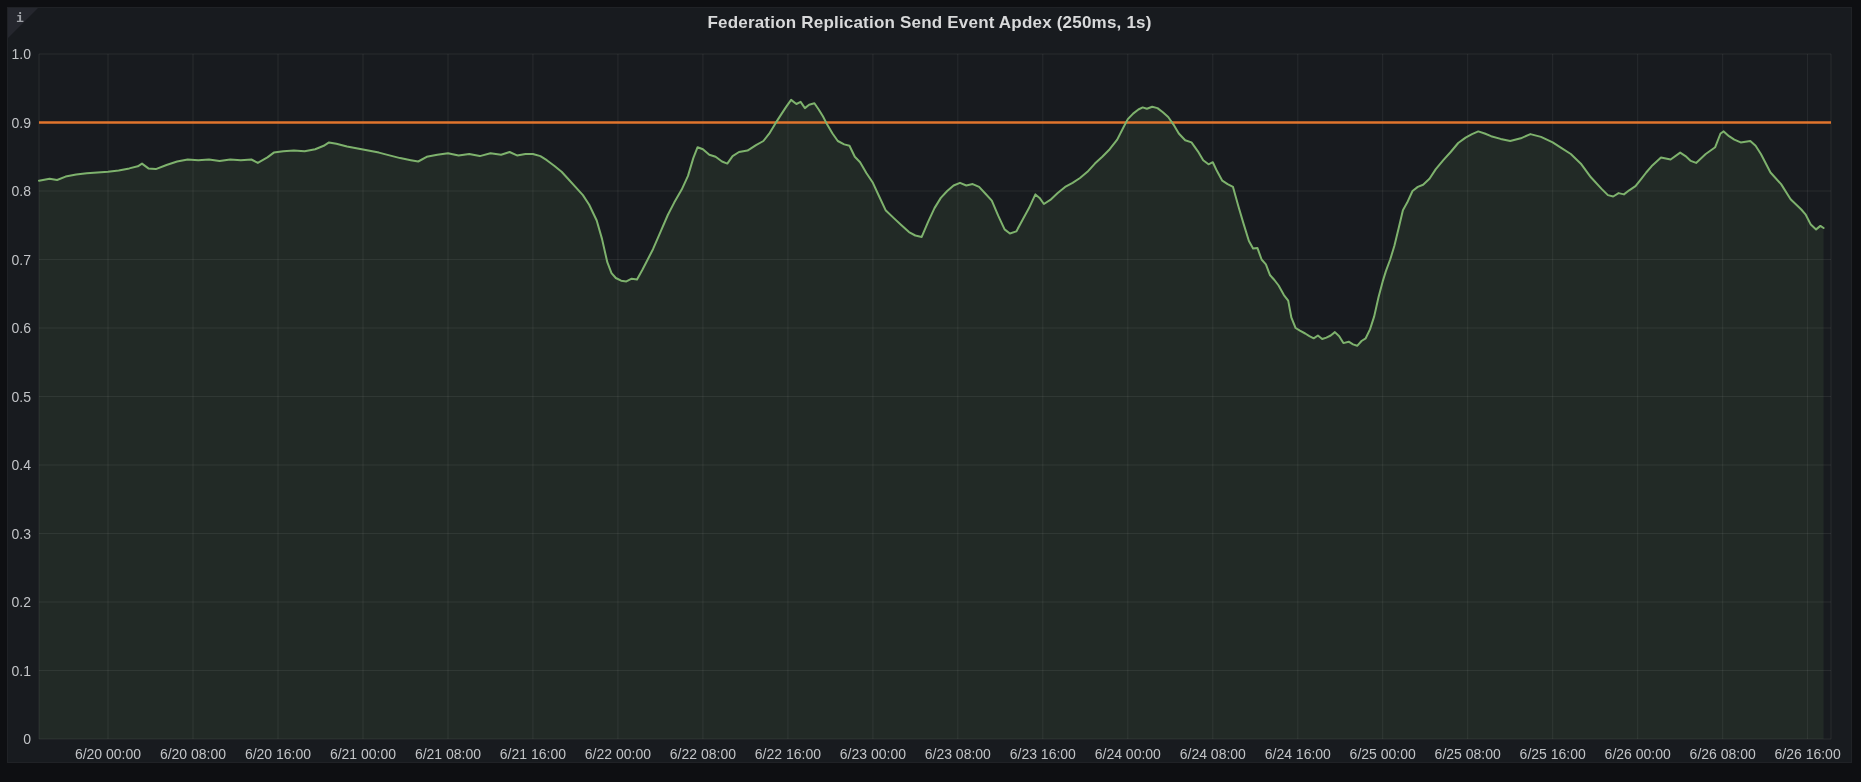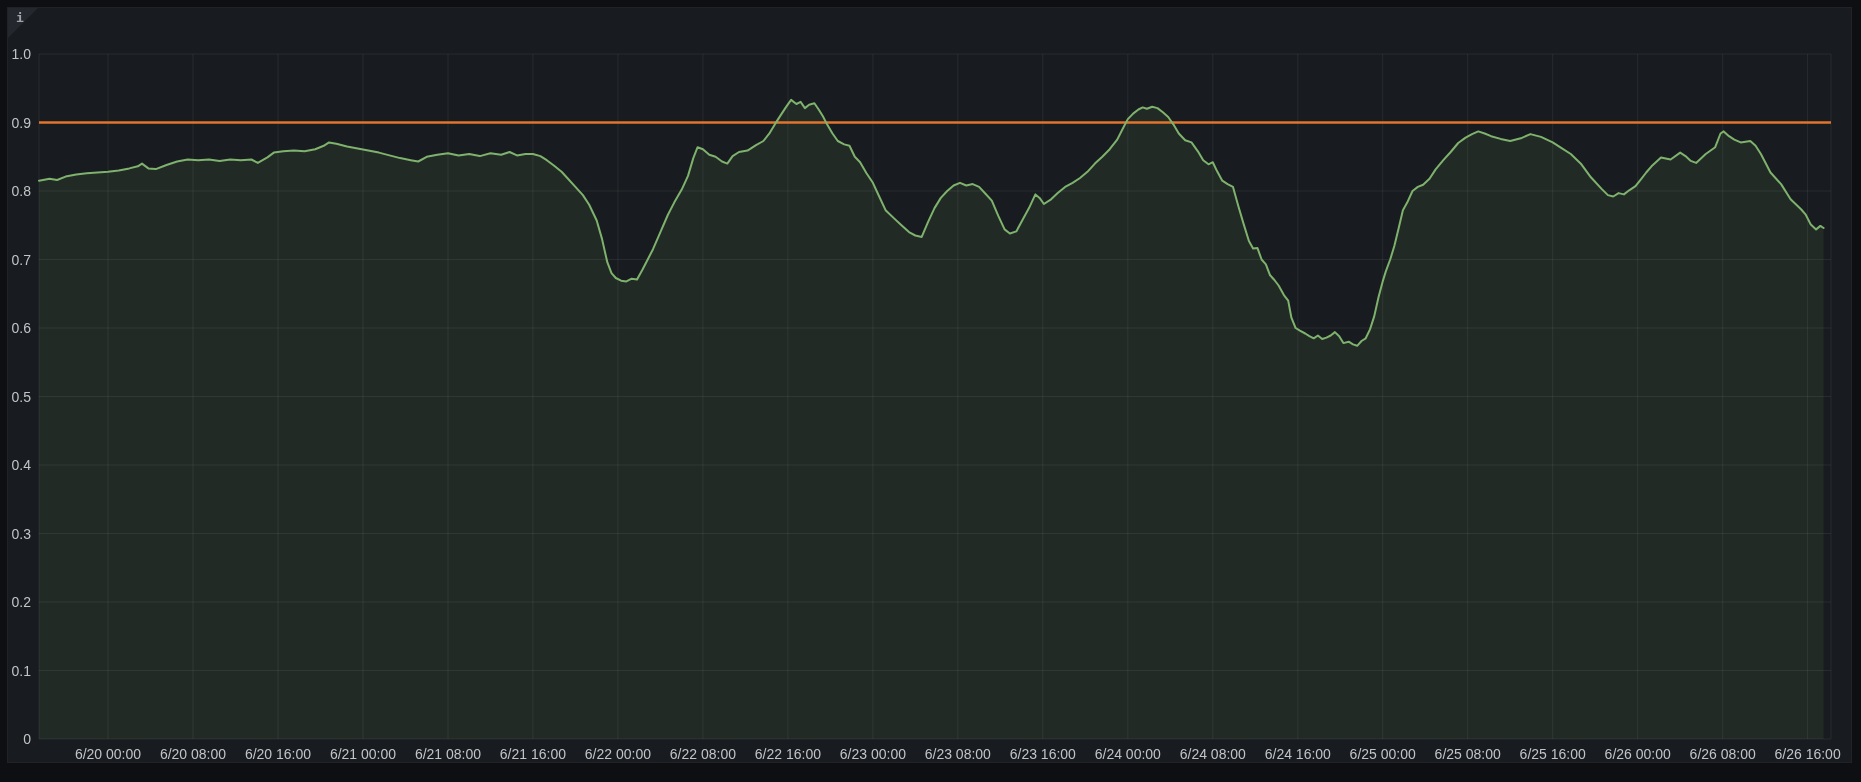--- a/index.html
+++ b/index.html
@@ -17,20 +17,23 @@
   #chart-svg{position:absolute;left:0;top:0;}
   text{font-family:"Liberation Sans",sans-serif;}
 </style>
 </head>
 <body>
 
 <div id="screen">
   <div id="panel">
     <div id="info-corner"></div>
     <span id="info-corner-letter">i</span>
+    <div id="panel-header">
+      <span id="panel-title">Federation Replication Send Event Apdex (250ms, 1s)</span>
+    </div>
     <svg id="chart-svg" width="1845" height="754" viewBox="0 0 1845 754">
         <line x1="31" y1="731.0" x2="1823" y2="731.0" stroke="rgba(255,255,255,0.07)" stroke-width="1"></line>
         <text x="23" y="736.0" text-anchor="end" font-size="14" fill="#c2c4c7">0</text>
         <line x1="31" y1="662.5" x2="1823" y2="662.5" stroke="rgba(255,255,255,0.07)" stroke-width="1"></line>
         <text x="23" y="667.5" text-anchor="end" font-size="14" fill="#c2c4c7">0.1</text>
         <line x1="31" y1="594.0" x2="1823" y2="594.0" stroke="rgba(255,255,255,0.07)" stroke-width="1"></line>
         <text x="23" y="599.0" text-anchor="end" font-size="14" fill="#c2c4c7">0.2</text>
         <line x1="31" y1="525.5" x2="1823" y2="525.5" stroke="rgba(255,255,255,0.07)" stroke-width="1"></line>
         <text x="23" y="530.5" text-anchor="end" font-size="14" fill="#c2c4c7">0.3</text>
         <line x1="31" y1="457.0" x2="1823" y2="457.0" stroke="rgba(255,255,255,0.07)" stroke-width="1"></line>

